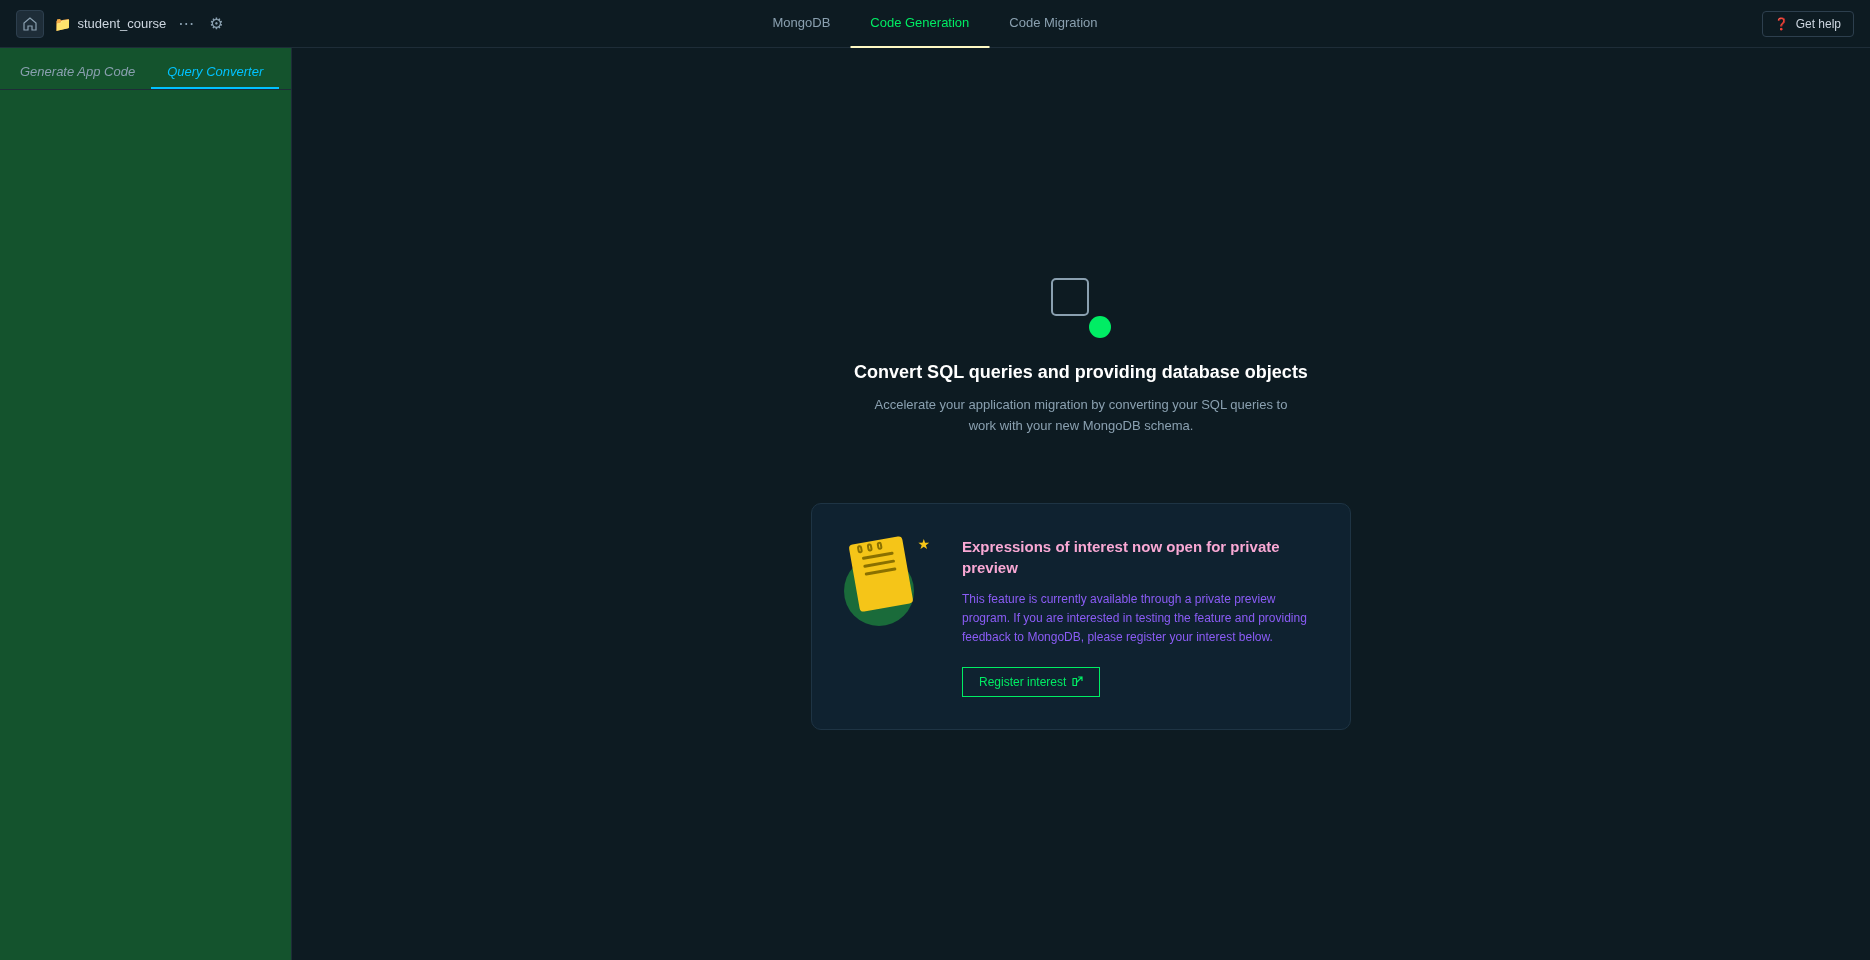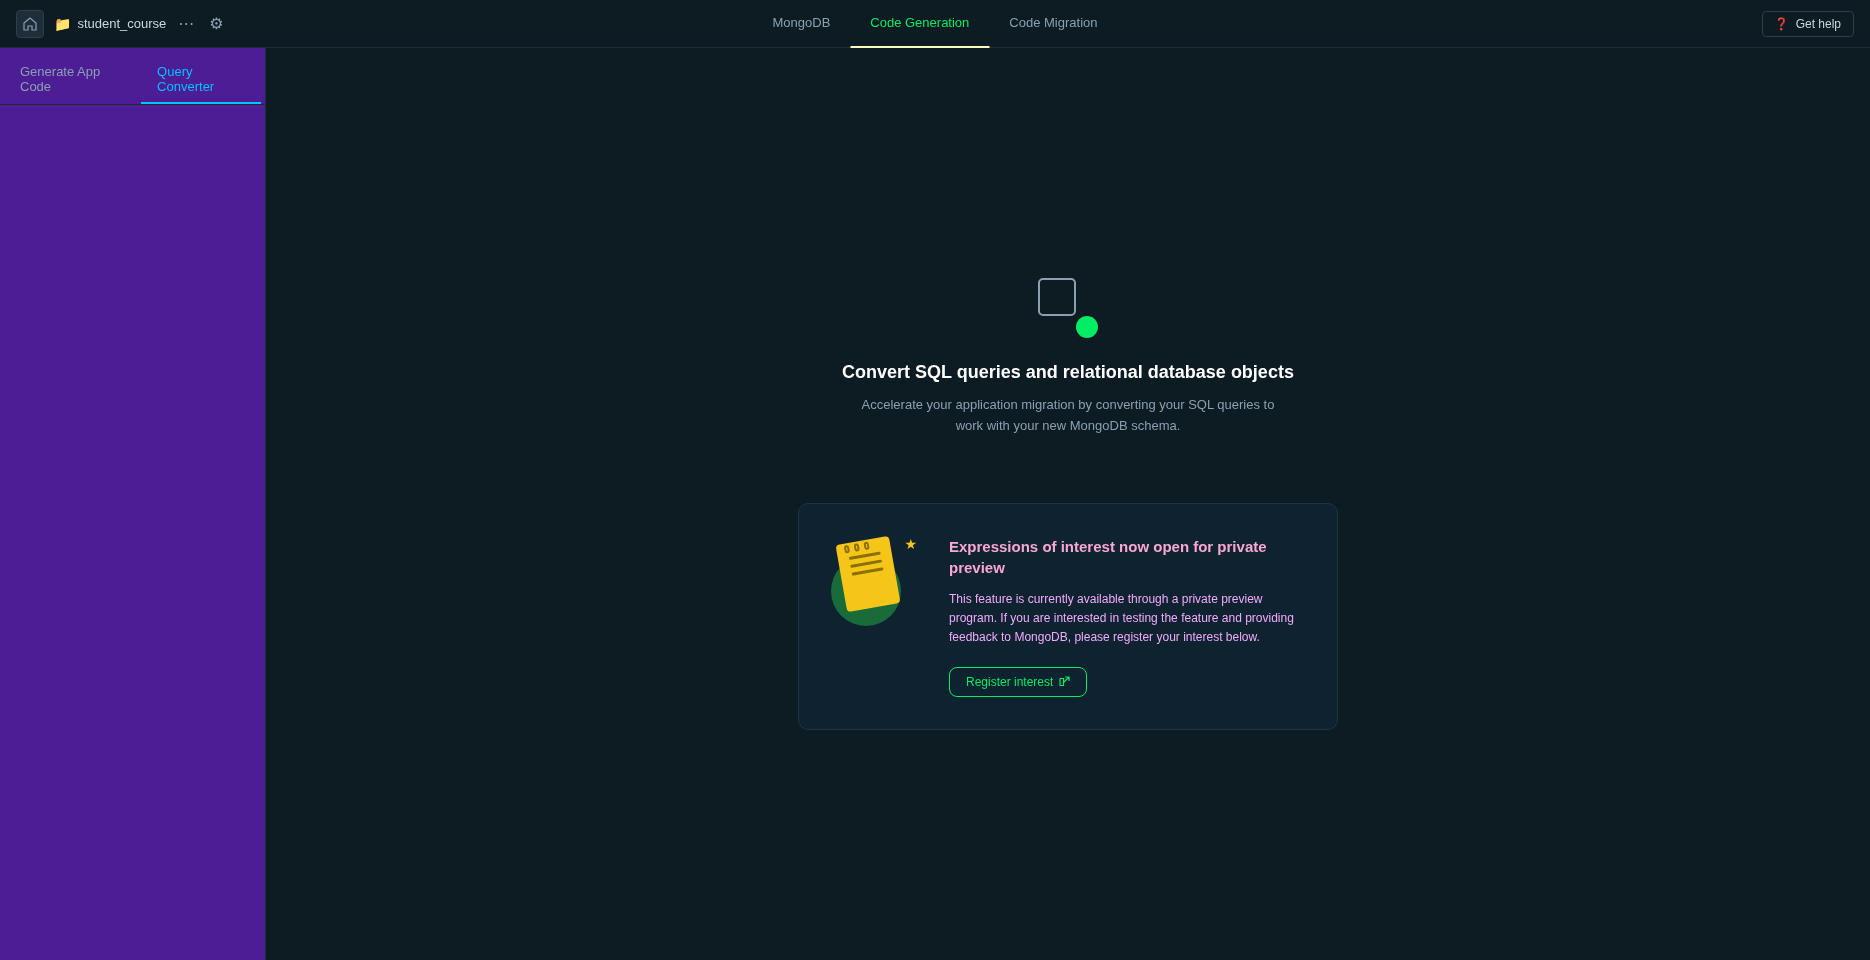--- a/index.html
+++ b/index.html
@@ -102,25 +102,26 @@
     }
 
     
     .layout {
       display: flex;
       height: calc(960px - 48px);
     }
 
     
     .sidebar {
-      width: 266px;
-      background: #4c1d95;
+      width: 292px;
+      background: #14532d;
       border-right: 1px solid #1e2d38;
       padding-top: 8px;
       flex-shrink: 0;
+      font-style: italic;
     }
     .sidebar-tab {
       display: inline-block;
       padding: 8px 16px;
       font-size: 13px;
       color: #8aa0b0;
       cursor: pointer;
       border-bottom: 2px solid transparent;
     }
     .sidebar-tab.active {
@@ -268,29 +269,29 @@
     }
     .card-title {
       font-size: 15px;
       font-weight: 700;
       color: #f9a8d4;
       margin-bottom: 12px;
       line-height: 1.4;
     }
     .card-description {
       font-size: 12px;
-      color: #f0abfc;
+      color: #8b5cf6;
       line-height: 1.6;
       margin-bottom: 20px;
     }
     .register-btn {
       background: transparent;
       border: 1px solid #00ed64;
       color: #00ed64;
-      border-radius: 8px;
+      border-radius: 0;
       padding: 7px 16px;
       font-size: 12px;
       cursor: pointer;
       display: inline-flex;
       align-items: center;
       gap: 6px;
     }
     .ext-link-icon {
       font-size: 11px;
     }
@@ -336,21 +337,21 @@
     </div>
   </aside>
 
   <main class="main-content">
 
     <div class="hero-icon">
       <div class="square-outline"></div>
       <div class="green-circle"></div>
     </div>
 
-    <h2 class="hero-title">Convert SQL queries and relational database objects</h2>
+    <h2 class="hero-title">Convert SQL queries and providing database objects</h2>
     <p class="hero-subtitle">Accelerate your application migration by converting your SQL queries to work with your new MongoDB schema.</p>
 
     <div class="preview-card">
 
       <div class="card-illustration">
         <div class="blob-bg"></div>
         <div class="notebook">
           <div class="notebook-spiral">
             <div class="spiral-dot"></div>
             <div class="spiral-dot"></div>

